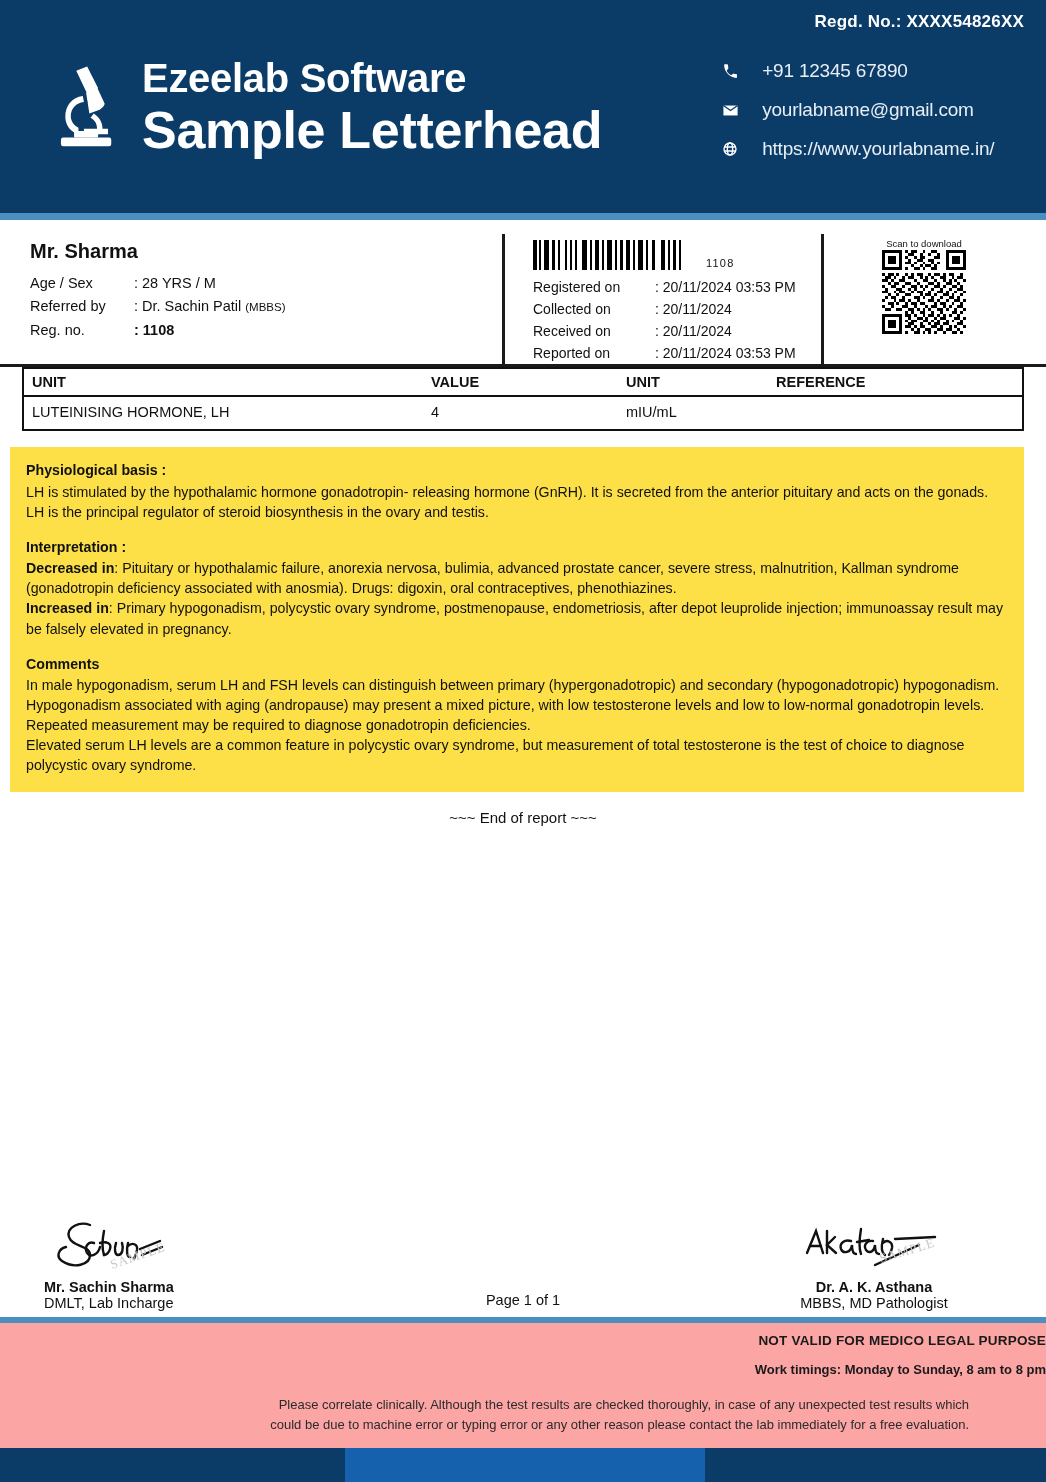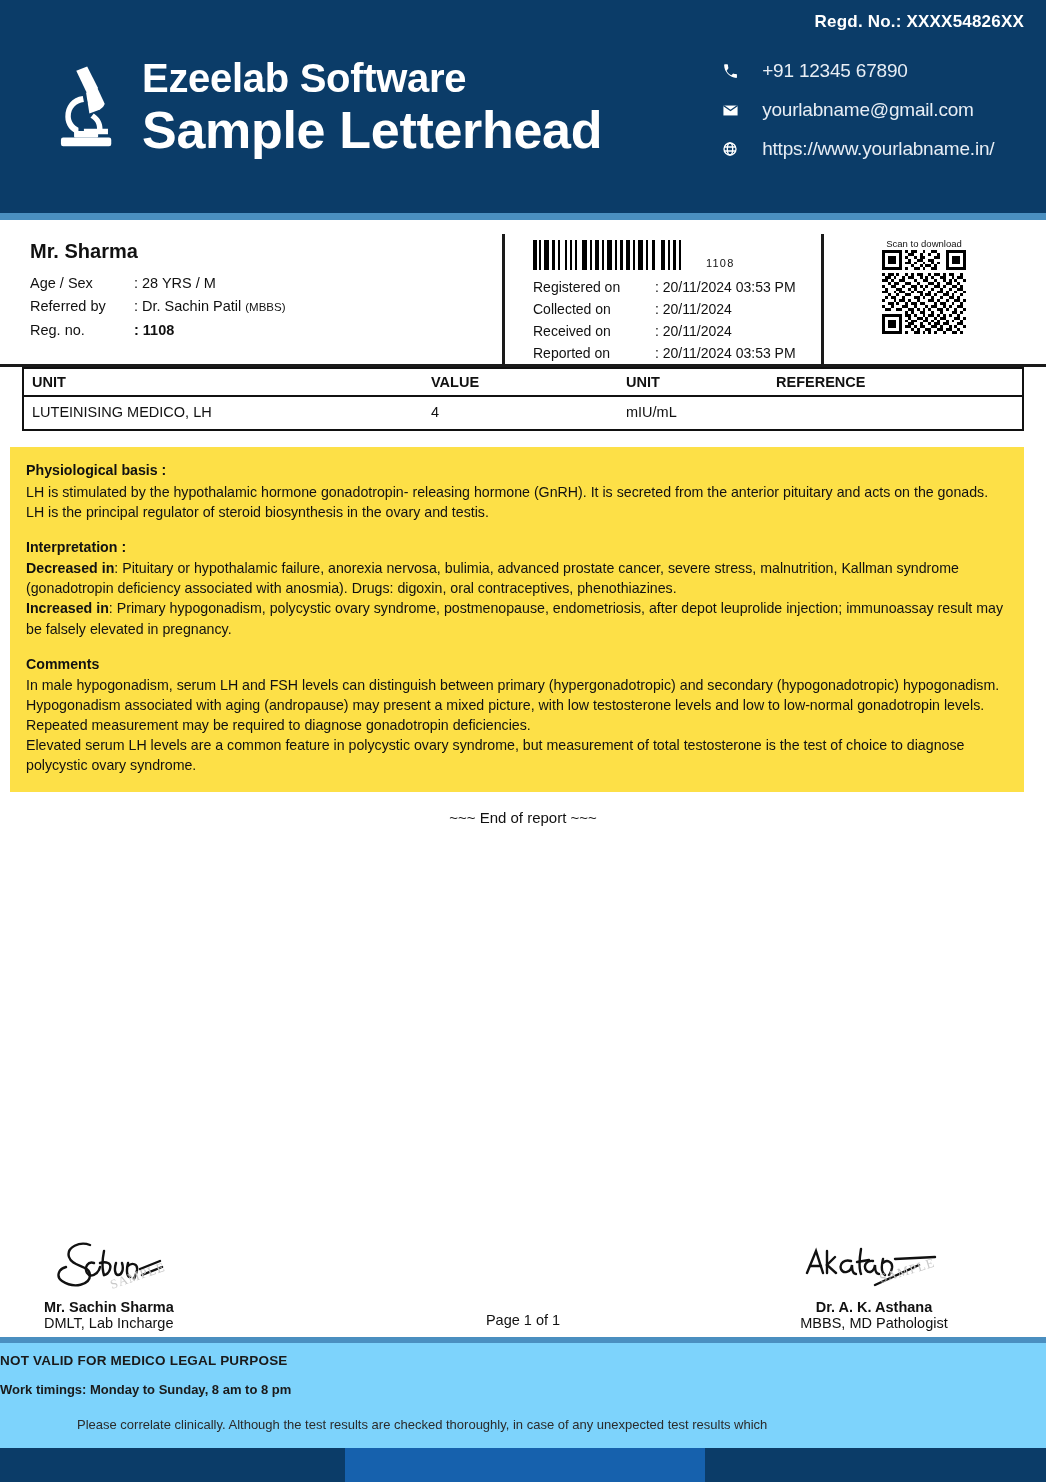--- a/index.html
+++ b/index.html
@@ -225,22 +225,22 @@
   .sign-block.left { text-align: left; padding-left: 22px; }
   .sign-block.right { text-align: center; }
   .sign-img { height: 62px; display: block; margin-bottom: 2px; }
   .sign-name { font-size: 14.5px; font-weight: bold; }
   .sign-role { font-size: 14.5px; }
   .page-num { font-size: 14.5px; padding-bottom: 3px; }
 
   
   .footer-strip { height: 6px; background: #4a8fc0; flex: none; }
   .footer {
-    background: #7dd3fc;
-    text-align: left;
+    background: #fca5a5;
+    text-align: right;
     padding: 10px 0 14px 0;
     flex: none;
   }
   .f-title {
     font-size: 13.5px;
     font-weight: bold;
     letter-spacing: 0.2px;
     color: #1a1a1a;
   }
   .f-timing {
@@ -636,21 +636,21 @@
       <thead>
         <tr>
           <th class="col-test">UNIT</th>
           <th class="col-value">VALUE</th>
           <th class="col-unit">UNIT</th>
           <th class="col-ref">REFERENCE</th>
         </tr>
       </thead>
       <tbody>
         <tr>
-          <td>LUTEINISING MEDICO, LH</td>
+          <td>LUTEINISING HORMONE, LH</td>
           <td>4</td>
           <td>mIU/mL</td>
           <td></td>
         </tr>
       </tbody>
     </table>
 
     <div class="notes">
       <h4>Physiological basis :</h4>
       <p>LH is stimulated by the hypothalamic hormone gonadotropin- releasing hormone (GnRH). It is secreted from the anterior pituitary and acts on the gonads. LH is the principal regulator of steroid biosynthesis in the ovary and testis.</p>
@@ -717,20 +717,21 @@
     </div>
   </div>
 
   <div class="footer-strip"></div>
 
   <div class="footer">
     <div class="f-title">NOT VALID FOR MEDICO LEGAL PURPOSE</div>
     <div class="f-timing">Work timings: Monday to Sunday, 8 am to 8 pm</div>
     <div class="f-note">
       <div>Please correlate clinically. Although the test results are checked thoroughly, in case of any unexpected test results which</div>
+      <div>could be due to machine error or typing error or any other reason please contact the lab immediately for a free evaluation.</div>
     </div>
   </div>
 
   <div class="bottom-bar">
     <div class="bb-left"></div>
     <div class="bb-mid"></div>
     <div class="bb-right"></div>
   </div>
 
 </div>

